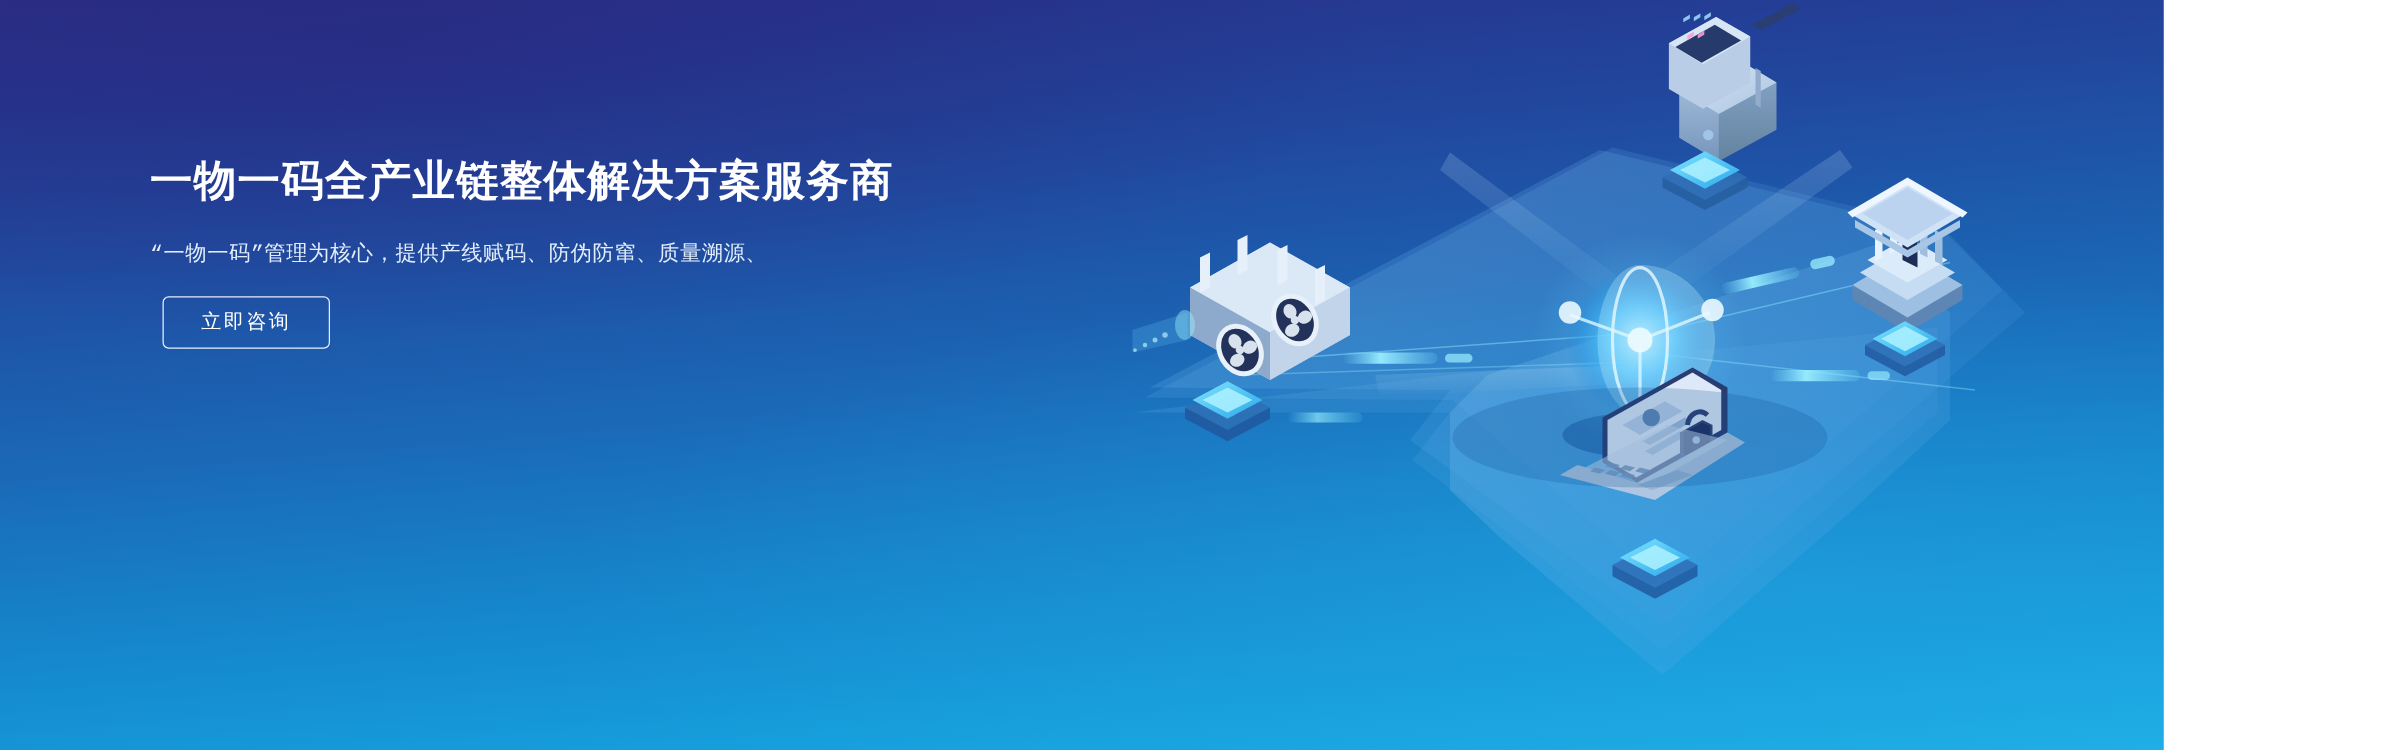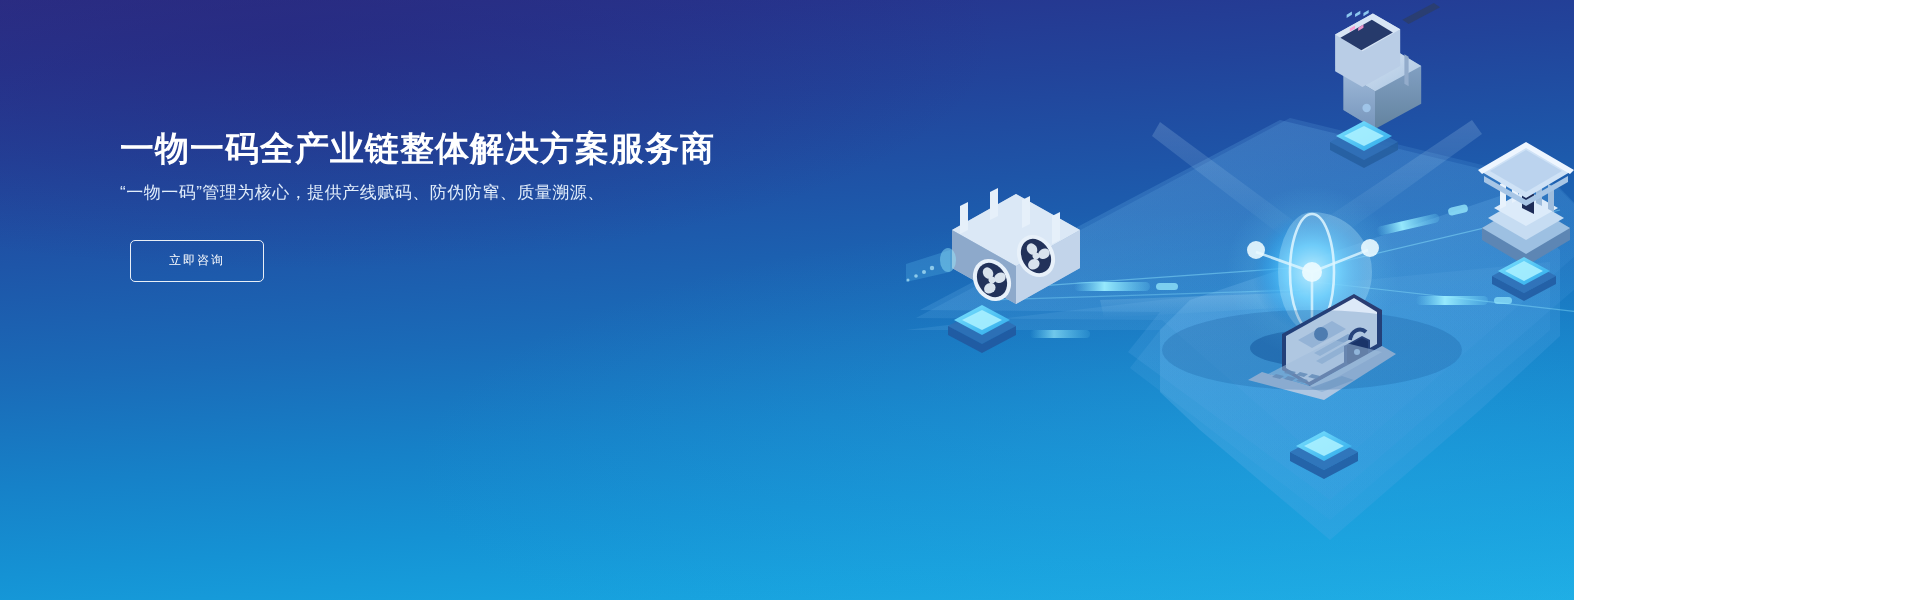--- a/index.html
+++ b/index.html
@@ -1,62 +1,63 @@
 <!DOCTYPE html>
 <html><head>
 <meta charset="utf-8">
 <style>
   * { margin:0; padding:0; box-sizing:border-box; }
   html, body {
     width:1920px; height:600px; overflow:hidden;
     font-family:"Liberation Sans","DejaVu Sans",sans-serif;
   }
   .banner {
-    position:relative; width:1574px; height:600px;
+    position:relative; width:1731px; height:600px;
     background:linear-gradient(175deg,
       #2b2f86 0%,
       #26368f 10%,
       #22439a 22%,
       #1e55a8 36%,
       #1a6bb8 52%,
       #1681c8 66%,
       #1592d4 78%,
       #17a2de 89%,
       #1eb0e6 100%);
     overflow:hidden;
+    font-family:Liberation Mono, monospace;
   }
   
   .bg-tint-a {
     position:absolute; inset:0;
     background:radial-gradient(ellipse 90% 70% at 82% 78%, rgba(40,165,225,.38) 0%, rgba(40,165,225,0) 62%);
     pointer-events:none;
   }
   .bg-tint-b {
     position:absolute; inset:0;
     background:radial-gradient(ellipse 70% 60% at 18% 6%, rgba(40,35,120,.45) 0%, rgba(40,35,120,0) 65%);
     pointer-events:none;
   }
 
   
   .copy { position:absolute; left:120px; top:128px; width:640px; }
   .headline {
     font-size:34px; font-weight:bold; color:#ffffff;
     letter-spacing:1px; line-height:1.2; white-space:nowrap;
   }
-  .sub { margin-top:8px; }
+  .sub { margin-top:20px; }
   .sub-line {
     font-size:17px; color:#e2eefb; line-height:32px;
     letter-spacing:.5px; white-space:nowrap;
   }
   .cta {
     display:inline-flex; align-items:center; justify-content:center;
-    margin-top:31px; margin-left:10px;
+    margin-top:16px; margin-left:10px;
     width:134px; height:42px;
     border:1px solid rgba(255,255,255,.9); border-radius:5px;
-    color:#ffffff; font-size:12px; letter-spacing:2px;
+    color:#ffffff; font-size:16px; letter-spacing:2px;
     background:transparent; cursor:pointer;
   }
 
   
   .art { position:absolute; left:860px; top:0; width:780px; height:600px; }
   .art svg { display:block; width:780px; height:600px; }
 </style>
 </head>
 <body>
 

